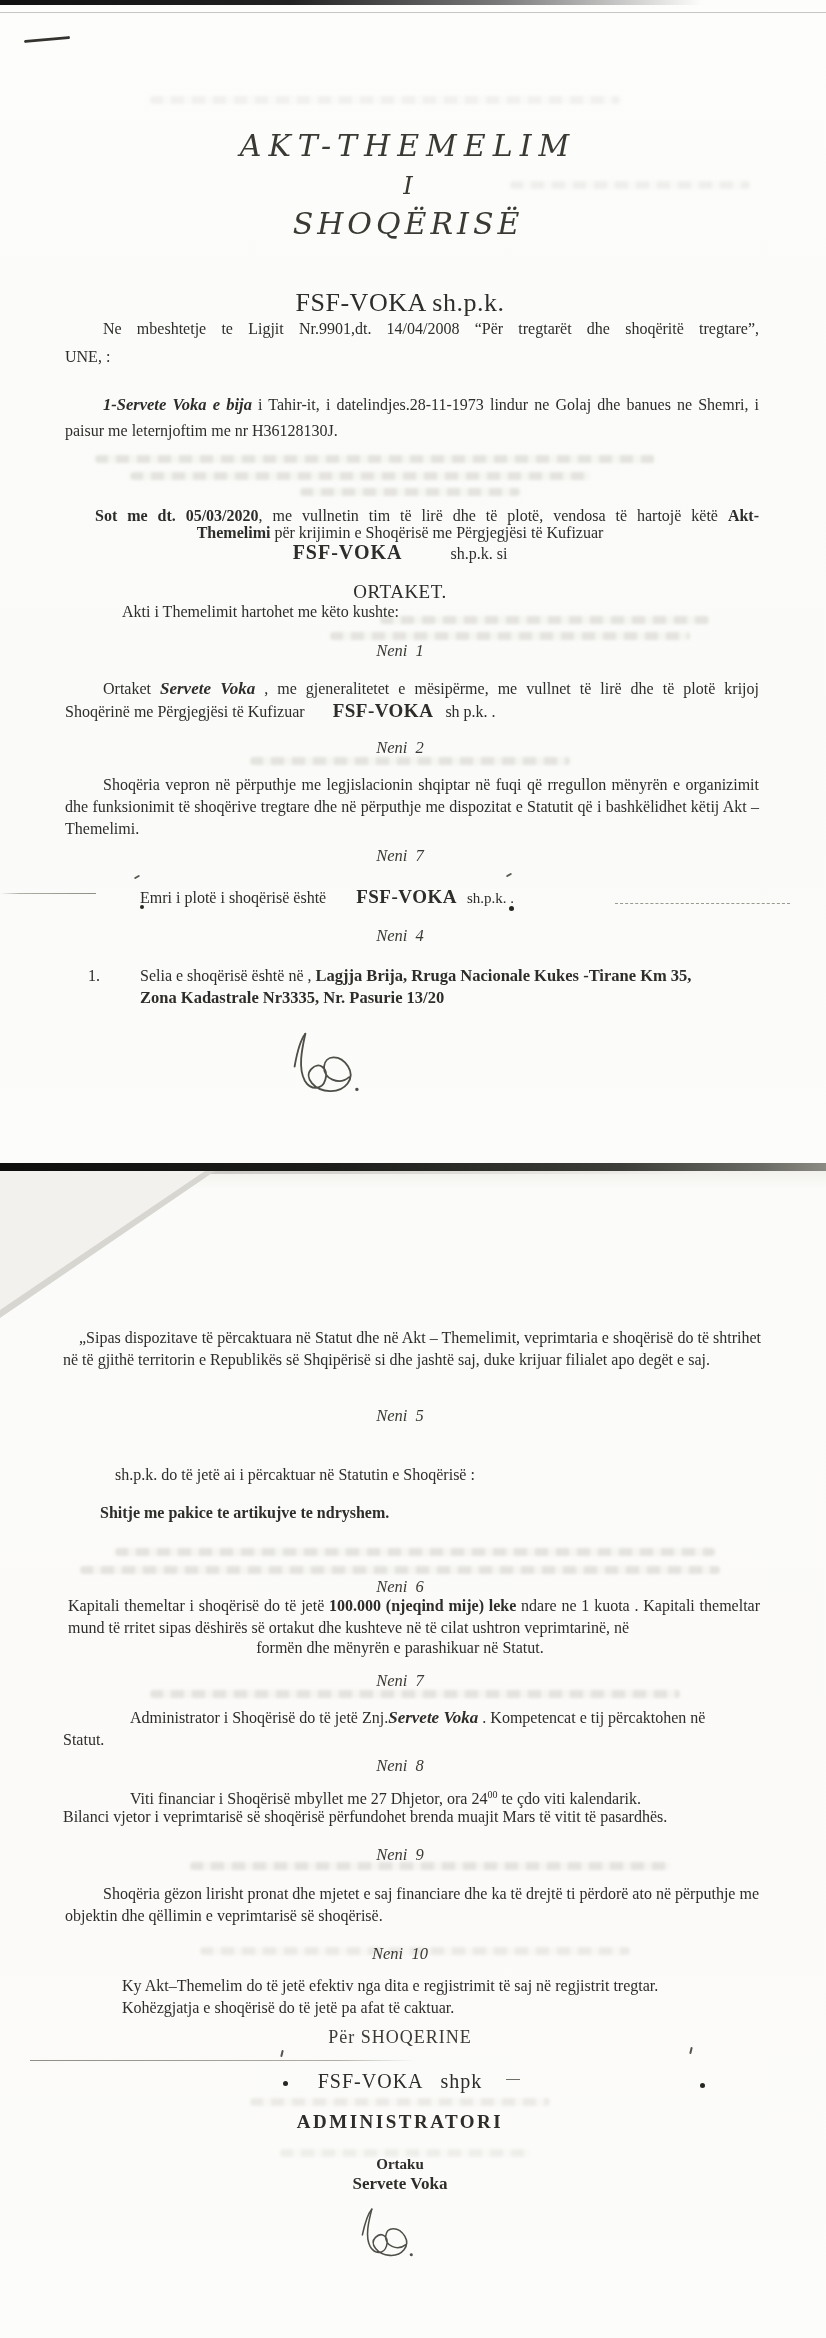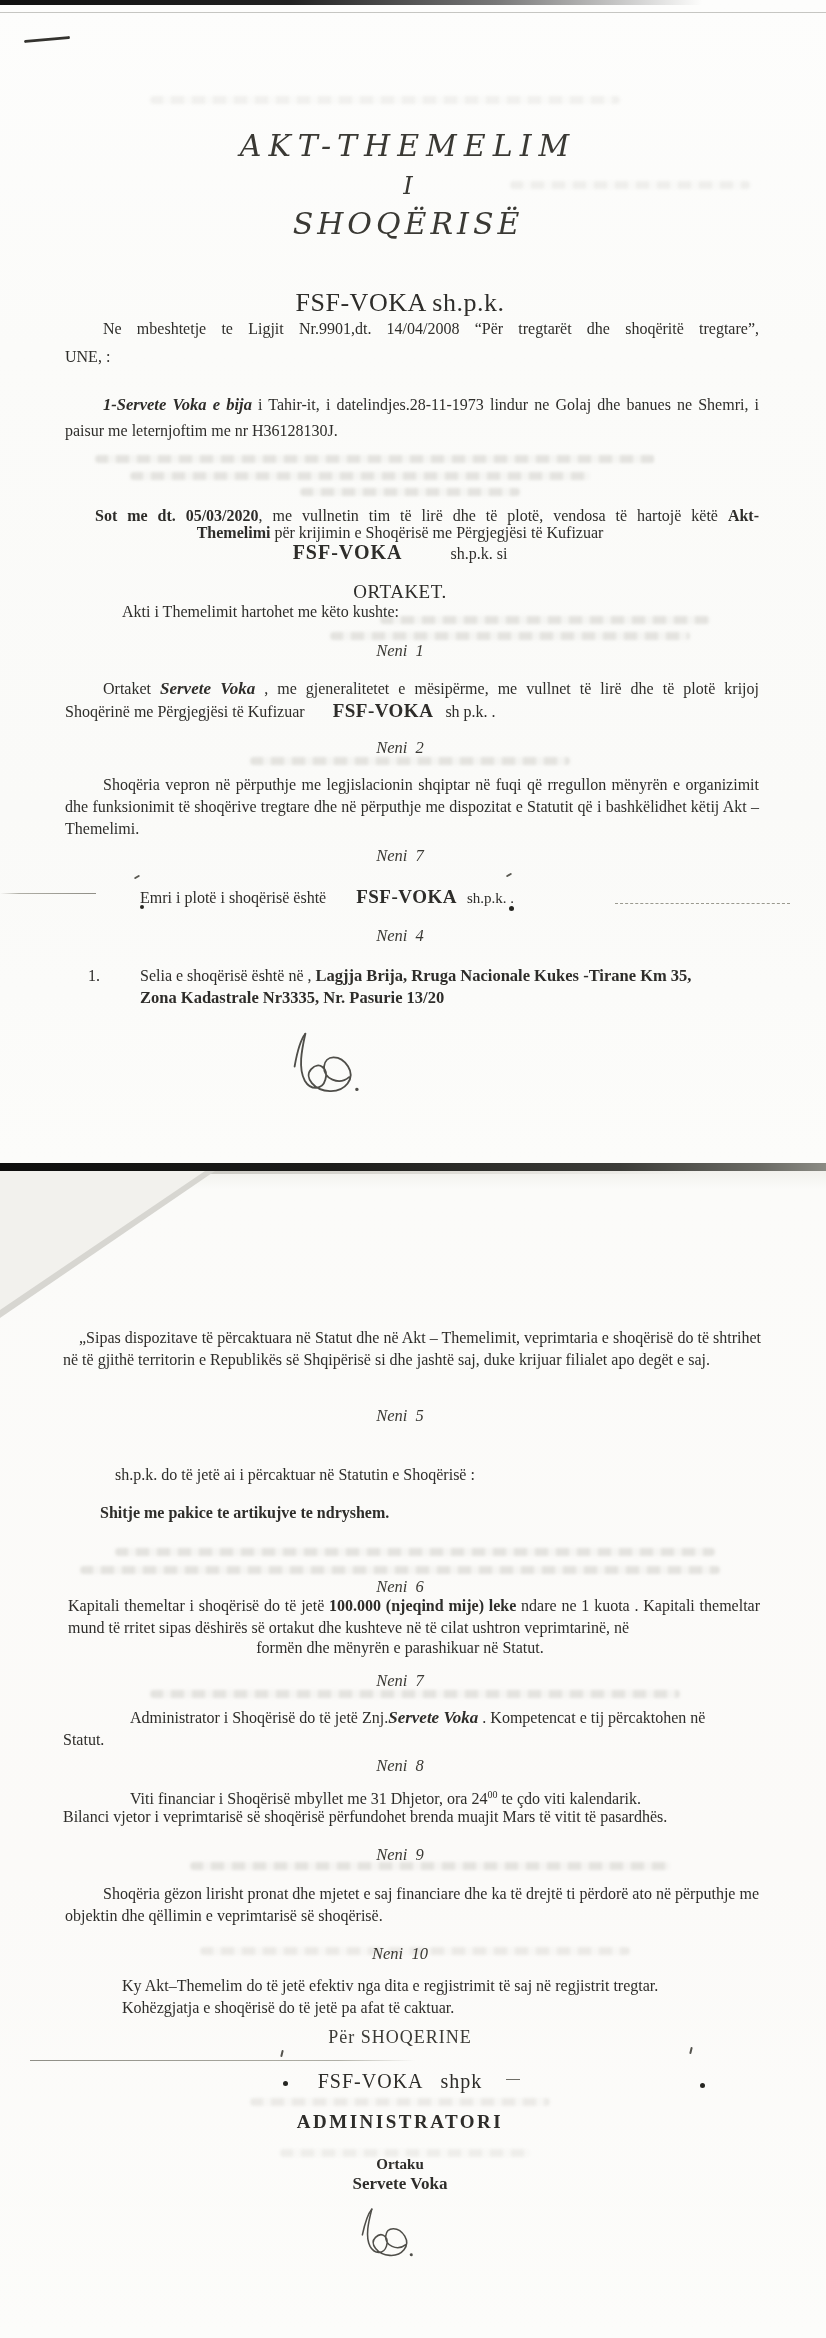--- a/index.html
+++ b/index.html
@@ -161,21 +161,21 @@
   <div class="center neni" style="top:1671px;">Neni  7</div>
 
   <div class="line" style="left:130px;top:1707px;">
     <span>Administrator i Shoqërisë do të jetë Znj.</span><span class="bi" style="font-size:17px;">Servete Voka</span><span> . Kompetencat e tij përcaktohen në</span>
   </div>
   <div class="line" style="left:63px;top:1729px;">Statut.</div>
 
   <div class="center neni" style="top:1756px;">Neni  8</div>
 
   <div class="line" style="left:130px;top:1784px;">
-    <span>Viti financiar i Shoqërisë mbyllet me 31 Dhjetor, ora 24</span><sup>00</sup><span> te çdo viti kalendarik.</span>
+    <span>Viti financiar i Shoqërisë mbyllet me 27 Dhjetor, ora 24</span><sup>00</sup><span> te çdo viti kalendarik.</span>
   </div>
   <div class="line" style="left:63px;top:1806px;">Bilanci vjetor i veprimtarisë së shoqërisë përfundohet brenda muajit Mars të vitit të pasardhës.</div>
 
   <div class="center neni" style="top:1845px;">Neni  9</div>
 
   <div class="block" style="left:65px;top:1883px;width:694px;text-indent:38px;">Shoqëria gëzon lirisht pronat dhe mjetet e saj financiare dhe ka të drejtë ti përdorë ato në përputhje me objektin dhe qëllimin e veprimtarisë së shoqërisë.</div>
 
   <div class="center neni" style="top:1944px;">Neni  10</div>
 
   <div class="line" style="left:122px;top:1975px;">Ky Akt–Themelim do të jetë efektiv nga dita e regjistrimit të saj në regjistrit tregtar.</div>

